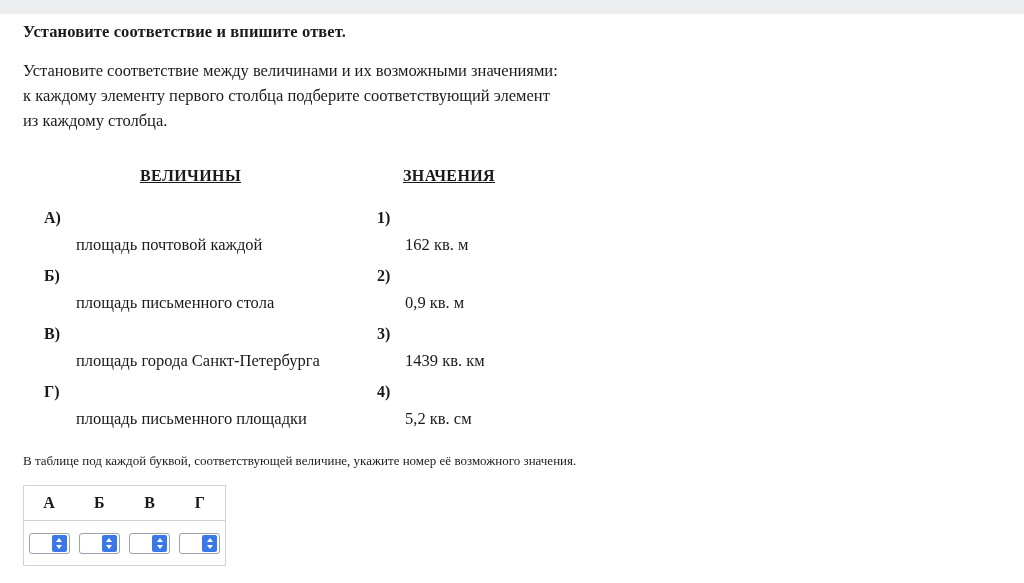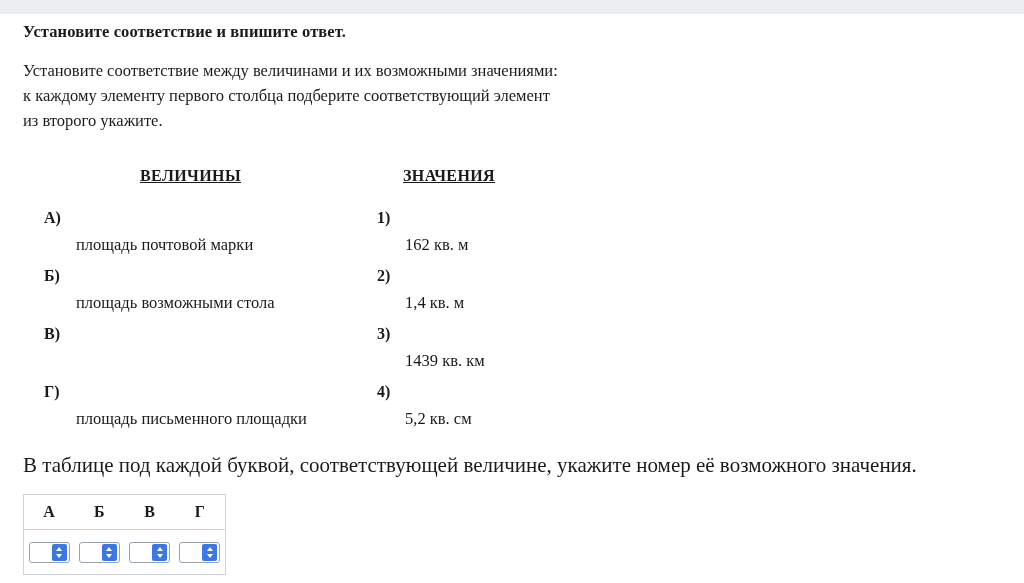--- a/index.html
+++ b/index.html
@@ -76,21 +76,21 @@
   .txt {
     position: absolute;
     font-size: 16.5px;
     top: 26px;
   }
   .txt.a { left: 76px; }
   .txt.n { left: 405px; }
 
   .instruction {
     margin: 12px 0 0 23px;
-    font-size: 21px;
+    font-size: 13px;
   }
 
   .answer-table {
     margin: 16px 0 0 23px;
     border-collapse: collapse;
     width: 203px;
     border: 1px solid #cfd4da;
   }
   .answer-table td {
     border: 0;
@@ -150,46 +150,47 @@
 
 <div class="top-strip"></div>
 
 <div class="page">
 
   <div class="task-title">Установите соответствие и впишите ответ.</div>
 
   <div class="intro">
     <div class="intro-line">Установите соответствие между величинами и их возможными значениями:</div>
     <div class="intro-line">к каждому элементу первого столбца подберите соответствующий элемент</div>
-    <div class="intro-line">из второго укажите.</div>
+    <div class="intro-line">из каждому столбца.</div>
   </div>
 
   <div class="columns-head">
     <div class="col-head left">ВЕЛИЧИНЫ</div>
     <div class="col-head right">ЗНАЧЕНИЯ</div>
   </div>
 
   <div class="pairs">
 
     <div class="pair-row">
       <div class="lbl a">А)</div>
-      <div class="txt a">площадь почтовой марки</div>
+      <div class="txt a">площадь почтовой каждой</div>
       <div class="lbl n">1)</div>
       <div class="txt n">162 кв. м</div>
     </div>
 
     <div class="pair-row">
       <div class="lbl a">Б)</div>
-      <div class="txt a">площадь возможными стола</div>
+      <div class="txt a">площадь письменного стола</div>
       <div class="lbl n">2)</div>
-      <div class="txt n">1,4 кв. м</div>
+      <div class="txt n">0,9 кв. м</div>
     </div>
 
     <div class="pair-row">
       <div class="lbl a">В)</div>
+      <div class="txt a">площадь города Санкт-Петербурга</div>
       <div class="lbl n">3)</div>
       <div class="txt n">1439 кв. км</div>
     </div>
 
     <div class="pair-row">
       <div class="lbl a">Г)</div>
       <div class="txt a">площадь письменного площадки</div>
       <div class="lbl n">4)</div>
       <div class="txt n">5,2 кв. см</div>
     </div>

